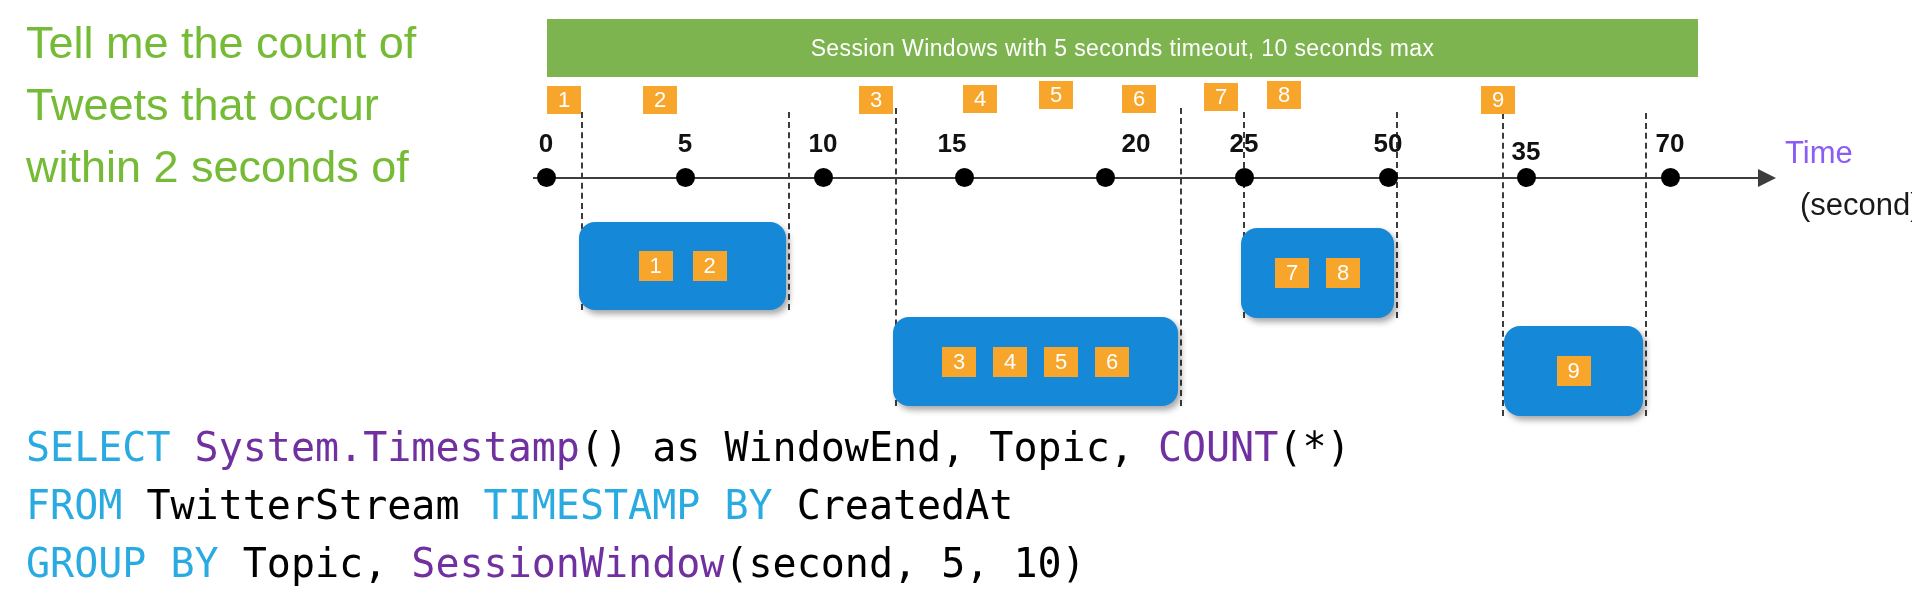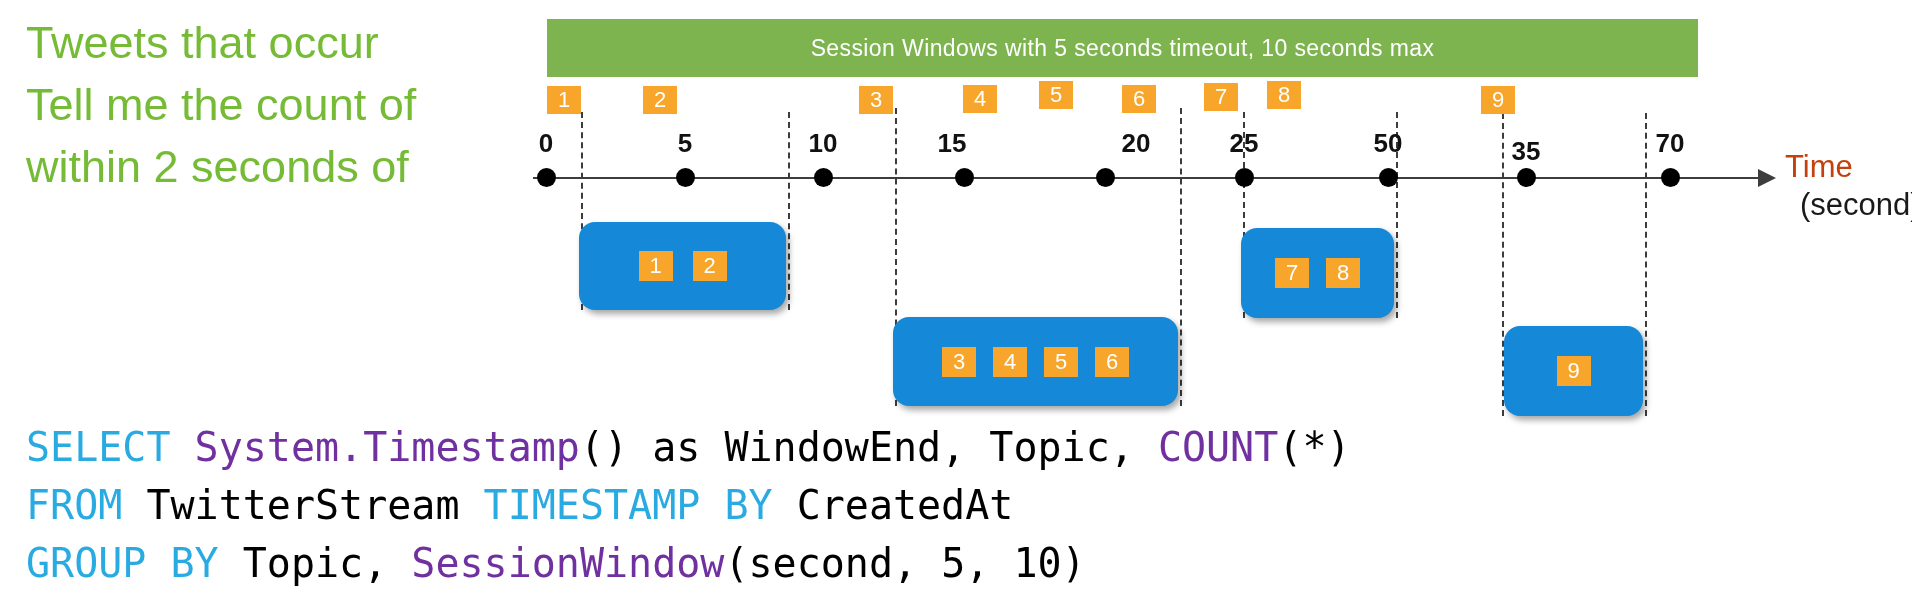--- a/index.html
+++ b/index.html
@@ -23,33 +23,33 @@
   .chip{width:34px;height:30px;display:flex;align-items:center;justify-content:center;
         color:#ffffff;font-size:22px;}
   .code{position:absolute;left:26px;top:418px;font-family:"DejaVu Sans Mono",monospace;
         font-size:40px;line-height:58px;white-space:pre;}
 </style>
 </head>
 <body>
 
 <div id="stage">
   <div class="question" id="question" style="color: rgb(117, 187, 53);">
+      <div>Tell me the count of</div>
       <div>Tweets that occur</div>
-      <div>Tell me the count of</div>
       <div>within 2 seconds of</div>
     </div>
 
   <div class="banner" id="banner" style="left: 547px; top: 19px; width: 1151px; height: 58px; background: rgb(126, 180, 79);">
     <span class="banner-title">Session Windows with 5 seconds timeout, 10 seconds max</span>
   </div>
 
   <div id="timeline">
     <div class="axis" id="axis" style="left: 533px; top: 177px; width: 1225px; background: rgb(61, 61, 61);"></div>
     <div class="arrowhead" id="arrowhead" style="left: 1758px; top: 169px; border-left: 18px solid rgb(61, 61, 61);"></div>
-    <div class="axis-label" id="axisLabel1" style="left: 1785px; top: 150px; color: #c2410c;">Time</div>
+    <div class="axis-label" id="axisLabel1" style="left: 1785px; top: 136px; color: #8b5cf6;">Time</div>
     <div class="axis-label" id="axisLabel2" style="left: 1752px; top: 188px; color: rgb(26, 26, 26); margin-left: 48px;">(second)</div>
     <div id="dashes">
         <div class="dash" style="left: 581px; top: 112px; height: 198px; border-left-color: rgb(60, 60, 60);"></div>
         <div class="dash" style="left: 788px; top: 112px; height: 198px; border-left-color: rgb(60, 60, 60);"></div>
         <div class="dash" style="left: 895px; top: 108px; height: 298px; border-left-color: rgb(60, 60, 60);"></div>
         <div class="dash" style="left: 1180px; top: 108px; height: 298px; border-left-color: rgb(60, 60, 60);"></div>
         <div class="dash" style="left: 1243px; top: 112px; height: 206px; border-left-color: rgb(60, 60, 60);"></div>
         <div class="dash" style="left: 1396px; top: 112px; height: 206px; border-left-color: rgb(60, 60, 60);"></div>
         <div class="dash" style="left: 1502px; top: 113px; height: 303px; border-left-color: rgb(60, 60, 60);"></div>
         <div class="dash" style="left: 1645px; top: 113px; height: 303px; border-left-color: rgb(60, 60, 60);"></div>

